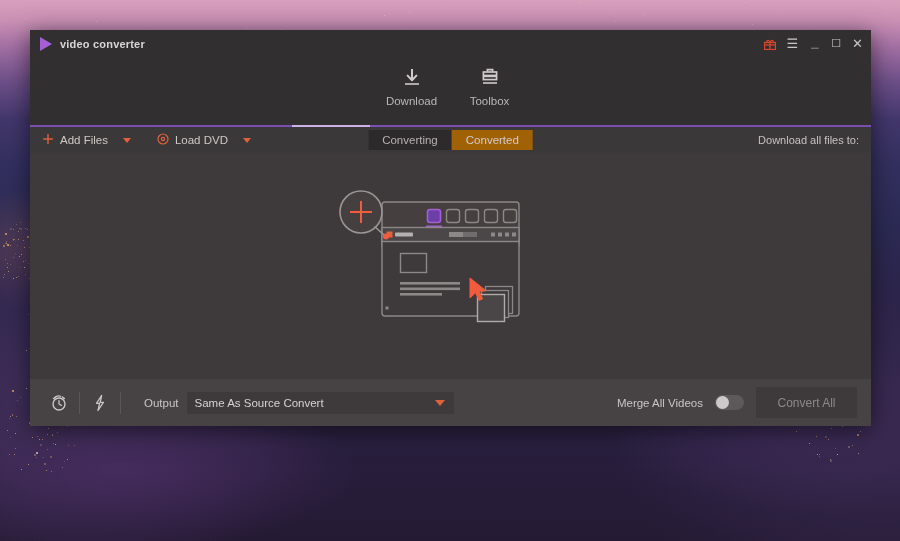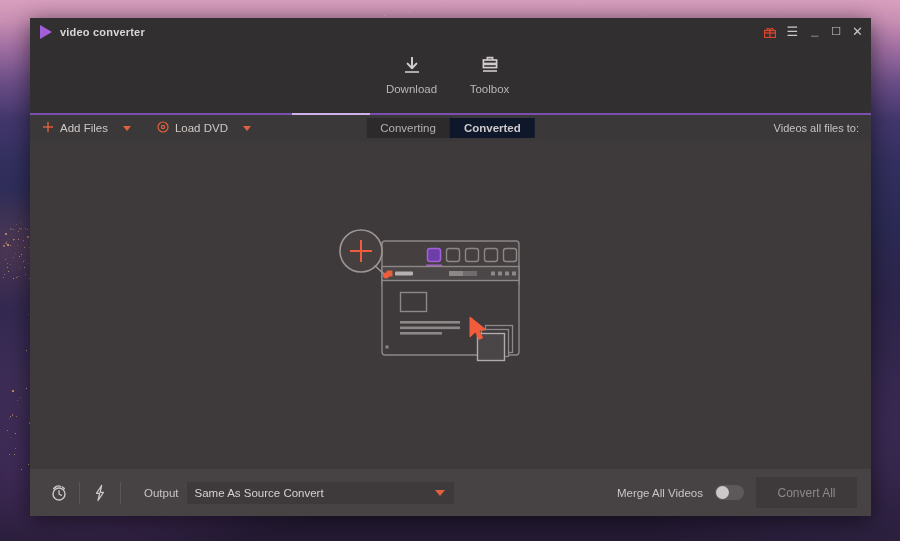--- a/index.html
+++ b/index.html
@@ -31,21 +31,21 @@
   .star{position:absolute;border-radius:50%;}
   .citylight{position:absolute;border-radius:50%;background:#ffb870;opacity:.85;}
   #ridge{
     position:absolute;left:0;top:95px;width:900px;height:446px;
     background:
       radial-gradient(ellipse 420px 260px at 40px 300px, rgba(70,50,95,.75), rgba(0,0,0,0) 72%),
       radial-gradient(ellipse 380px 280px at 880px 330px, rgba(58,42,82,.8), rgba(0,0,0,0) 72%);
   }
   
   #app{
-    position:absolute;left:30px;top:18px;width:841px;height:498px;
+    position:absolute;left:30px;top:30px;width:841px;height:396px;
     background:#3b3839;
     box-shadow:0 4px 22px rgba(0,0,0,.55);
     display:flex;flex-direction:column;
     overflow:hidden;
   }
   
   #titlebar{
     height:27px;flex:0 0 27px;background:#322f30;
     display:flex;align-items:center;position:relative;
   }
@@ -95,21 +95,21 @@
   #tb-left{display:flex;align-items:center;gap:26px;}
   #segmented{
     position:absolute;left:50%;transform:translateX(-50%);
     display:flex;height:20px;
   }
   .seg{
     display:flex;align-items:center;justify-content:center;
     padding:0 14px;font-size:11.5px;color:#b5b1b2;
   }
   .seg.on{background:#2d2a2b;color:#b5b1b2;}
-  .seg.off{background:#0f172a;color:#cfcbcc;font-weight:bold;}
+  .seg.off{background:#a16207;color:#cfcbcc;}
   #tb-right{
     position:absolute;right:12px;display:flex;align-items:center;gap:9px;
   }
   #convert-to-label{font-size:11px;color:#c6c2c3;}
   #format-select{
     width:115px;height:18px;background:#2d2a2b;border:1px solid #4a4647;
     display:flex;align-items:center;padding:0 6px;position:relative;
   }
   #format-value{font-size:11px;color:#d5d1d2;}
   #format-caret{
@@ -565,21 +565,21 @@
         <span class="caret"></span>
       </div>
     </div>
 
     <div id="segmented">
       <div class="seg on">Converting</div>
       <div class="seg off">Converted</div>
     </div>
 
     <div id="tb-right">
-      <span id="convert-to-label">Videos all files to:</span>
+      <span id="convert-to-label">Download all files to:</span>
     </div>
   </div>
 
   <div id="main">
     <div id="illus">
       <svg width="230" height="140" viewBox="0 0 230 140">
 
         <rect x="46" y="13" width="137" height="46" rx="3" fill="#45403f" stroke="#8d8788" stroke-width="1.4"></rect>
         <rect x="46" y="46" width="137" height="81" rx="3" fill="#3e3a3b" stroke="#8d8788" stroke-width="1.4"></rect>
 

